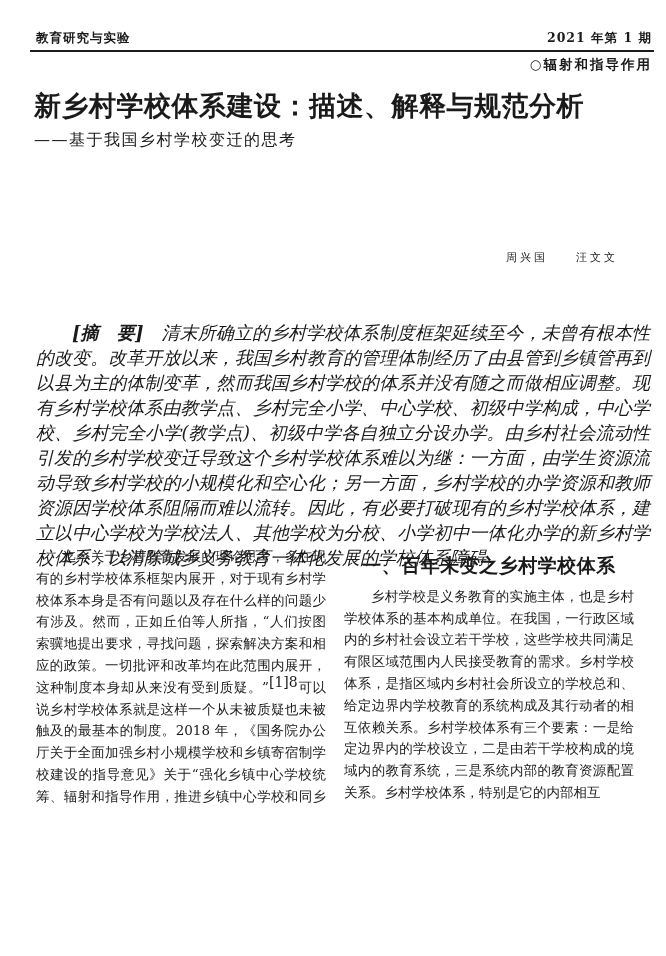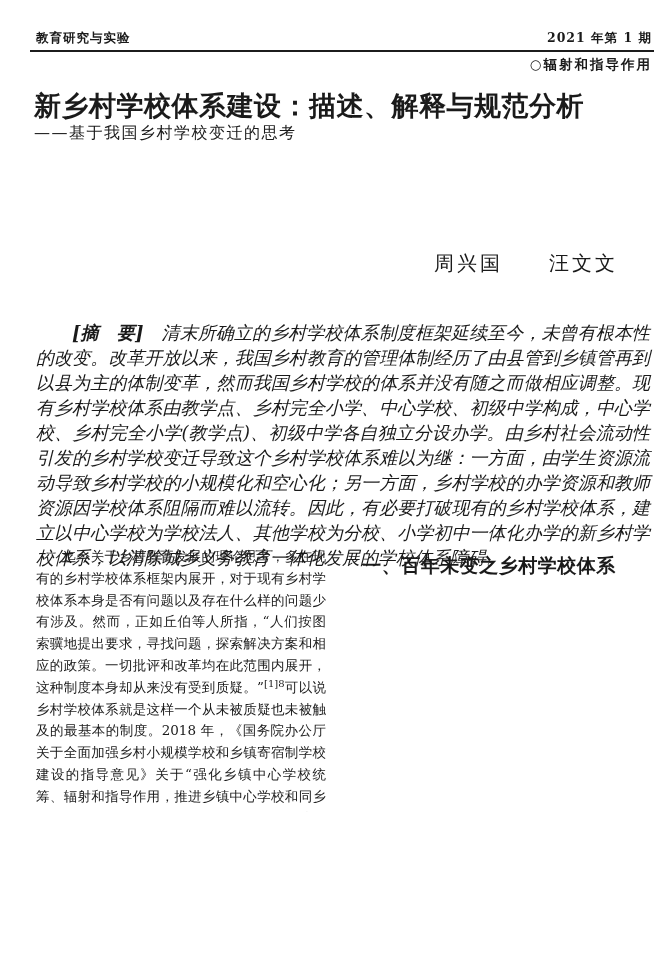--- a/index.html
+++ b/index.html
@@ -28,24 +28,25 @@
   }
   
   .title-block{position:absolute;top:88px;left:34px;right:28px;}
   .article-title{
     font-size:27px;font-weight:bold;letter-spacing:0.5px;
     font-family:"DejaVu Sans","Liberation Sans",sans-serif;
     line-height:1.3;margin:0;
   }
   .article-subtitle{
     font-size:16px;font-weight:normal;letter-spacing:1.5px;
+    margin-top:7px;
   }
   .authors{
     position:absolute;top:250px;right:64px;
-    font-size:20px;letter-spacing:3px;font-weight:500;
+    font-size:11px;letter-spacing:3px;font-weight:500;
     font-family:Liberation Serif, serif;
   }
   
   .abstract-block{
     position:absolute;top:320px;left:36px;right:32px;
     font-size:18px;line-height:25px;
     font-style:italic;
     text-align:justify;
   }
   .abstract-para{margin:0;text-indent:2em;}
@@ -54,21 +55,21 @@
   
   .columns{
     position:absolute;top:546px;left:36px;right:32px;
     display:flex;gap:18px;
     font-size:13.5px;line-height:21.8px;
     text-align:justify;
   }
   .col{width:290px;flex:0 0 auto;}
   .body-para{margin:0;}
   .body-para.indent{text-indent:2em;}
-  sup.cite{font-size:10px;line-height:0;}
+  sup.cite{font-size:14px;line-height:0;}
   .section-heading{
     text-align:center;font-weight:bold;font-size:19px;
     font-family:"DejaVu Sans","Liberation Sans",sans-serif;
     margin:9px 0 9px 0;letter-spacing:0.5px;
   }
   
   .footnote-rule{
     position:absolute;top:843px;left:36px;width:208px;
     border-bottom:1.5px solid #1c1c1c;
   }
@@ -111,20 +112,21 @@
   <div class="abstract-block">
     <p class="abstract-para"><span class="abstract-label">[摘　要]</span><span>　清末所确立的乡村学校体系制度框架延续至今，未曾有根本性的改变。改革开放以来，我国乡村教育的管理体制经历了由县管到乡镇管再到以县为主的体制变革，然而我国乡村学校的体系并没有随之而做相应调整。现有乡村学校体系由教学点、乡村完全小学、中心学校、初级中学构成，中心学校、乡村完全小学(教学点)、初级中学各自独立分设办学。由乡村社会流动性引发的乡村学校变迁导致这个乡村学校体系难以为继：一方面，由学生资源流动导致乡村学校的小规模化和空心化；另一方面，乡村学校的办学资源和教师资源因学校体系阻隔而难以流转。因此，有必要打破现有的乡村学校体系，建立以中心学校为学校法人、其他学校为分校、小学初中一体化办学的新乡村学校体系，以清除城乡义务教育一体化发展的学校体系障碍。</span></p>
   </div>
 
   <div class="columns">
     <div class="col">
       <p class="body-para indent"><span>迄今关于乡村教育发展的理论思考，多在现有的乡村学校体系框架内展开，对于现有乡村学校体系本身是否有问题以及存在什么样的问题少有涉及。然而，正如丘伯等人所指，“人们按图索骥地提出要求，寻找问题，探索解决方案和相应的政策。一切批评和改革均在此范围内展开，这种制度本身却从来没有受到质疑。”</span><sup class="cite">[1]8</sup><span>可以说乡村学校体系就是这样一个从未被质疑也未被触及的最基本的制度。2018 年，《国务院办公厅关于全面加强乡村小规模学校和乡镇寄宿制学校建设的指导意见》关于“强化乡镇中心学校统筹、辐射和指导作用，推进乡镇中心学校和同乡镇的小规模学校一体化办学、协同式发展、综合性考评，实行中心学校校长负责制”的论述，已经开始将乡村学校的体系问题纳入到变革的视野，但相关的理论反思较为缺失，</span></p>
     </div>
     <div class="col">
       <div class="section-heading">一、百年未变之乡村学校体系</div>
+      <p class="body-para indent">乡村学校是义务教育的实施主体，也是乡村学校体系的基本构成单位。在我国，一行政区域内的乡村社会设立若干学校，这些学校共同满足有限区域范围内人民接受教育的需求。乡村学校体系，是指区域内乡村社会所设立的学校总和、给定边界内学校教育的系统构成及其行动者的相互依赖关系。乡村学校体系有三个要素：一是给定边界内的学校设立，二是由若干学校构成的境域内的教育系统，三是系统内部的教育资源配置关系。乡村学校体系，特别是它的内部相互</p>
     </div>
   </div>
 
   <div class="footnote-rule"></div>
   <div class="footnote-text">本文系国家社会科学基金教育学一般课题“县域乡村教师有效培训研究”(BKA160154)的研究成果之一。</div>
 
   <div class="page-number">28</div>
 
   <div class="watermark"><span>1994-2021 China Academic Journal Electronic Publishing House. All rights reserved.</span><span class="url">cnki://www.cnki.net</span></div>
 

